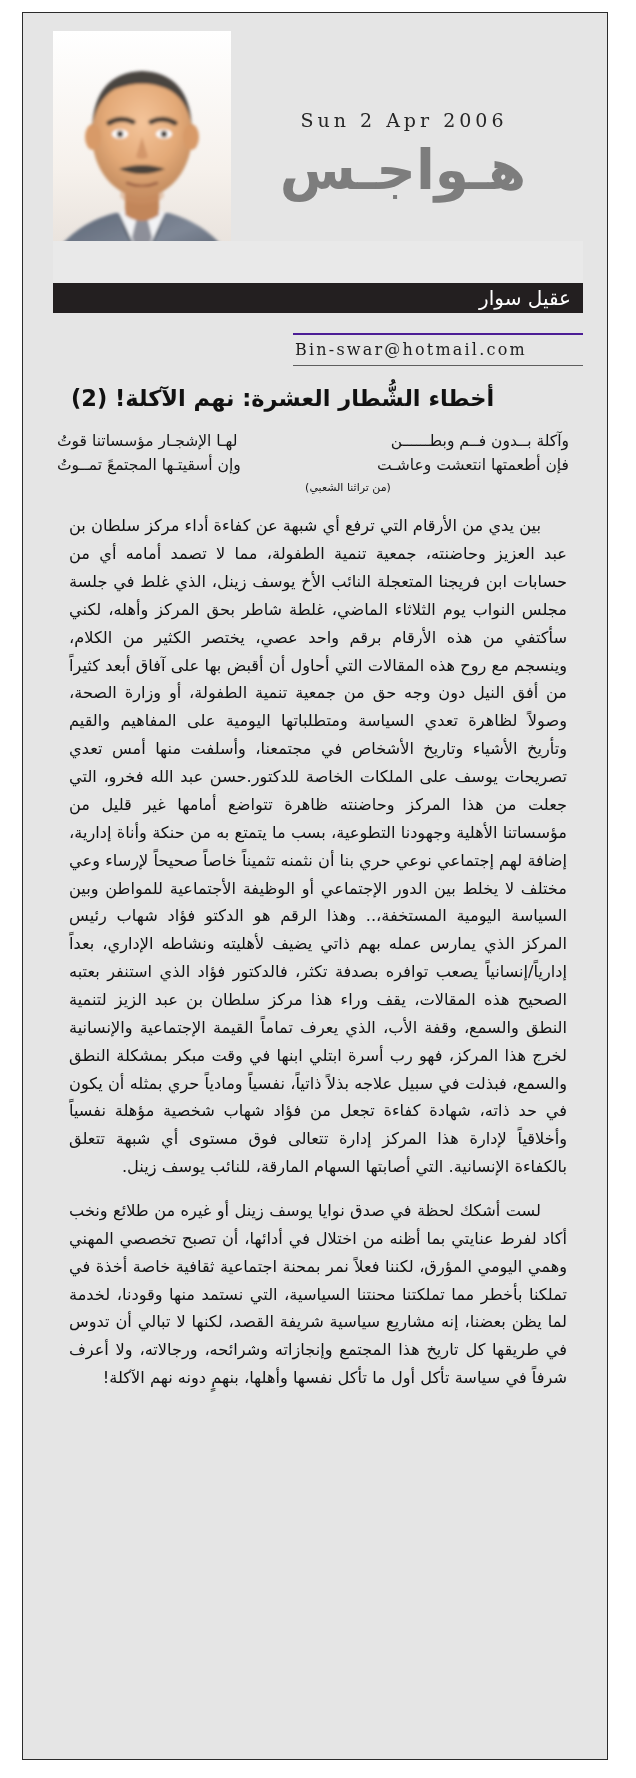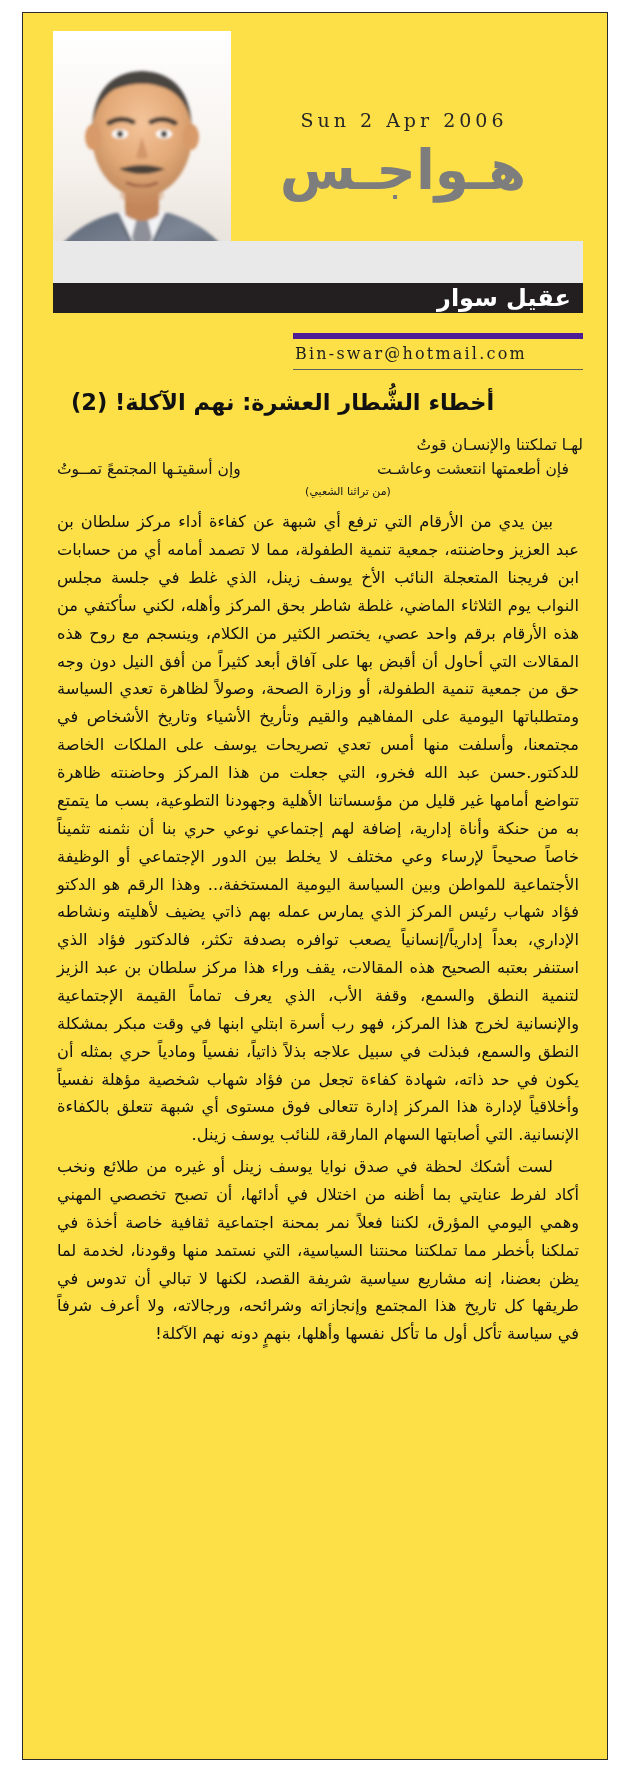--- a/index.html
+++ b/index.html
@@ -18,21 +18,21 @@
 
   
   #page-frame {
     position: absolute;
     left: 22px;
     top: 12px;
     width: 586px;
     height: 1748px;
     border: 1.5px solid #2b2b2b;
     box-sizing: border-box;
-    background: #fde047;
+    background: #e5e5e5;
   }
 
   #page-inner {
     position: absolute;
     left: 30px;
     top: 18px;
     right: 24px;
     bottom: 10px;
   }
 
@@ -106,32 +106,32 @@
     top: 252px;
     height: 30px;
     background: #231f20;
   }
 
   .byline-name {
     position: absolute;
     right: 12px;
     top: 1px;
     color: #ffffff;
-    font-size: 24px;
-    font-weight: bold;
+    font-size: 20px;
+    font-weight: normal;
     direction: rtl;
     line-height: 28px;
     letter-spacing: 0.5px;
   }
 
   
   .email-block {
     position: relative;
     margin-top: 14px;
-    border-top: 6px solid #4c1d95;
+    border-top: 2px solid #4c1d95;
     border-bottom: 1px solid #5e5e5e;
     width: 290px;
     height: 30px;
     direction: ltr;
   }
   .email-text {
     font-family: "DejaVu Serif", "Liberation Serif", serif;
     font-size: 16px;
     letter-spacing: 2.2px;
     color: #1d1d1d;
@@ -183,21 +183,21 @@
   .body-copy {
     direction: rtl;
     text-align: justify;
     text-align-last: right;
     font-size: 16.2px;
     line-height: 1.72;
     color: #111111;
     margin-top: 8px;
   }
   .body-copy p {
-    margin: 4px;
+    margin: 16px;
     text-indent: 26px;
   }
   .body-copy p + p { margin-top: 2px; }
 </style>
 </head>
 <body>
 
 <div id="page-frame">
   <div id="page-inner">
 
@@ -284,21 +284,22 @@
     </div>
 
     <div class="email-block">
       <div class="email-text">Bin-swar@hotmail.com</div>
     </div>
 
     <div class="headline">أخطاء الشُّطار العشرة: نهم الآكلة! (2)</div>
 
     <div class="verse-block">
       <div class="verse-row">
-        <span class="hemistich second">لهـا تملكتنا والإنسـان قوتُ</span>
+        <span class="hemistich first">وآكلة بــدون فــم وبطــــــن</span>
+        <span class="hemistich second">لهـا الإشجـار مؤسساتنا قوتُ</span>
       </div>
       <div class="verse-row">
         <span class="hemistich first">فإن أطعمتها انتعشت وعاشـت</span>
         <span class="hemistich second">وإن أسقيتـها المجتمعً تمــوتُ</span>
       </div>
       <div class="verse-source">(من تراثنا الشعبي)</div>
     </div>
 
     <div class="body-copy">
       <p>بين يدي من الأرقام التي ترفع أي شبهة عن كفاءة أداء مركز سلطان بن عبد العزيز وحاضنته، جمعية تنمية الطفولة، مما لا تصمد أمامه أي من حسابات ابن فريجنا المتعجلة النائب الأخ يوسف زينل، الذي غلط في جلسة مجلس النواب يوم الثلاثاء الماضي، غلطة شاطر بحق المركز وأهله، لكني سأكتفي من هذه الأرقام برقم واحد عصي، يختصر الكثير من الكلام، وينسجم مع روح هذه المقالات التي أحاول أن أقبض بها على آفاق أبعد كثيراً من أفق النيل دون وجه حق من جمعية تنمية الطفولة، أو وزارة الصحة، وصولاً لظاهرة تعدي السياسة ومتطلباتها اليومية على المفاهيم والقيم وتأريخ الأشياء وتاريخ الأشخاص في مجتمعنا، وأسلفت منها أمس تعدي تصريحات يوسف على الملكات الخاصة للدكتور.حسن عبد الله فخرو، التي جعلت من هذا المركز وحاضنته ظاهرة تتواضع أمامها غير قليل من مؤسساتنا الأهلية وجهودنا التطوعية، بسب ما يتمتع به من حنكة وأناة إدارية، إضافة لهم إجتماعي نوعي حري بنا أن نثمنه تثميناً خاصاً صحيحاً لإرساء وعي مختلف لا يخلط بين الدور الإجتماعي أو الوظيفة الأجتماعية للمواطن وبين السياسة اليومية المستخفة،.. وهذا الرقم هو الدكتو فؤاد شهاب رئيس المركز الذي يمارس عمله بهم ذاتي يضيف لأهليته ونشاطه الإداري، بعداً إدارياً/إنسانياً يصعب توافره بصدفة تكثر، فالدكتور فؤاد الذي استنفر بعتبه الصحيح هذه المقالات، يقف وراء هذا مركز سلطان بن عبد الزيز لتنمية النطق والسمع، وقفة الأب، الذي يعرف تماماً القيمة الإجتماعية والإنسانية لخرج هذا المركز، فهو رب أسرة ابتلي ابنها في وقت مبكر بمشكلة النطق والسمع، فبذلت في سبيل علاجه بذلاً ذاتياً، نفسياً ومادياً حري بمثله أن يكون في حد ذاته، شهادة كفاءة تجعل من فؤاد شهاب شخصية مؤهلة نفسياً وأخلاقياً لإدارة هذا المركز إدارة تتعالى فوق مستوى أي شبهة تتعلق بالكفاءة الإنسانية. التي أصابتها السهام المارقة، للنائب يوسف زينل.</p>

